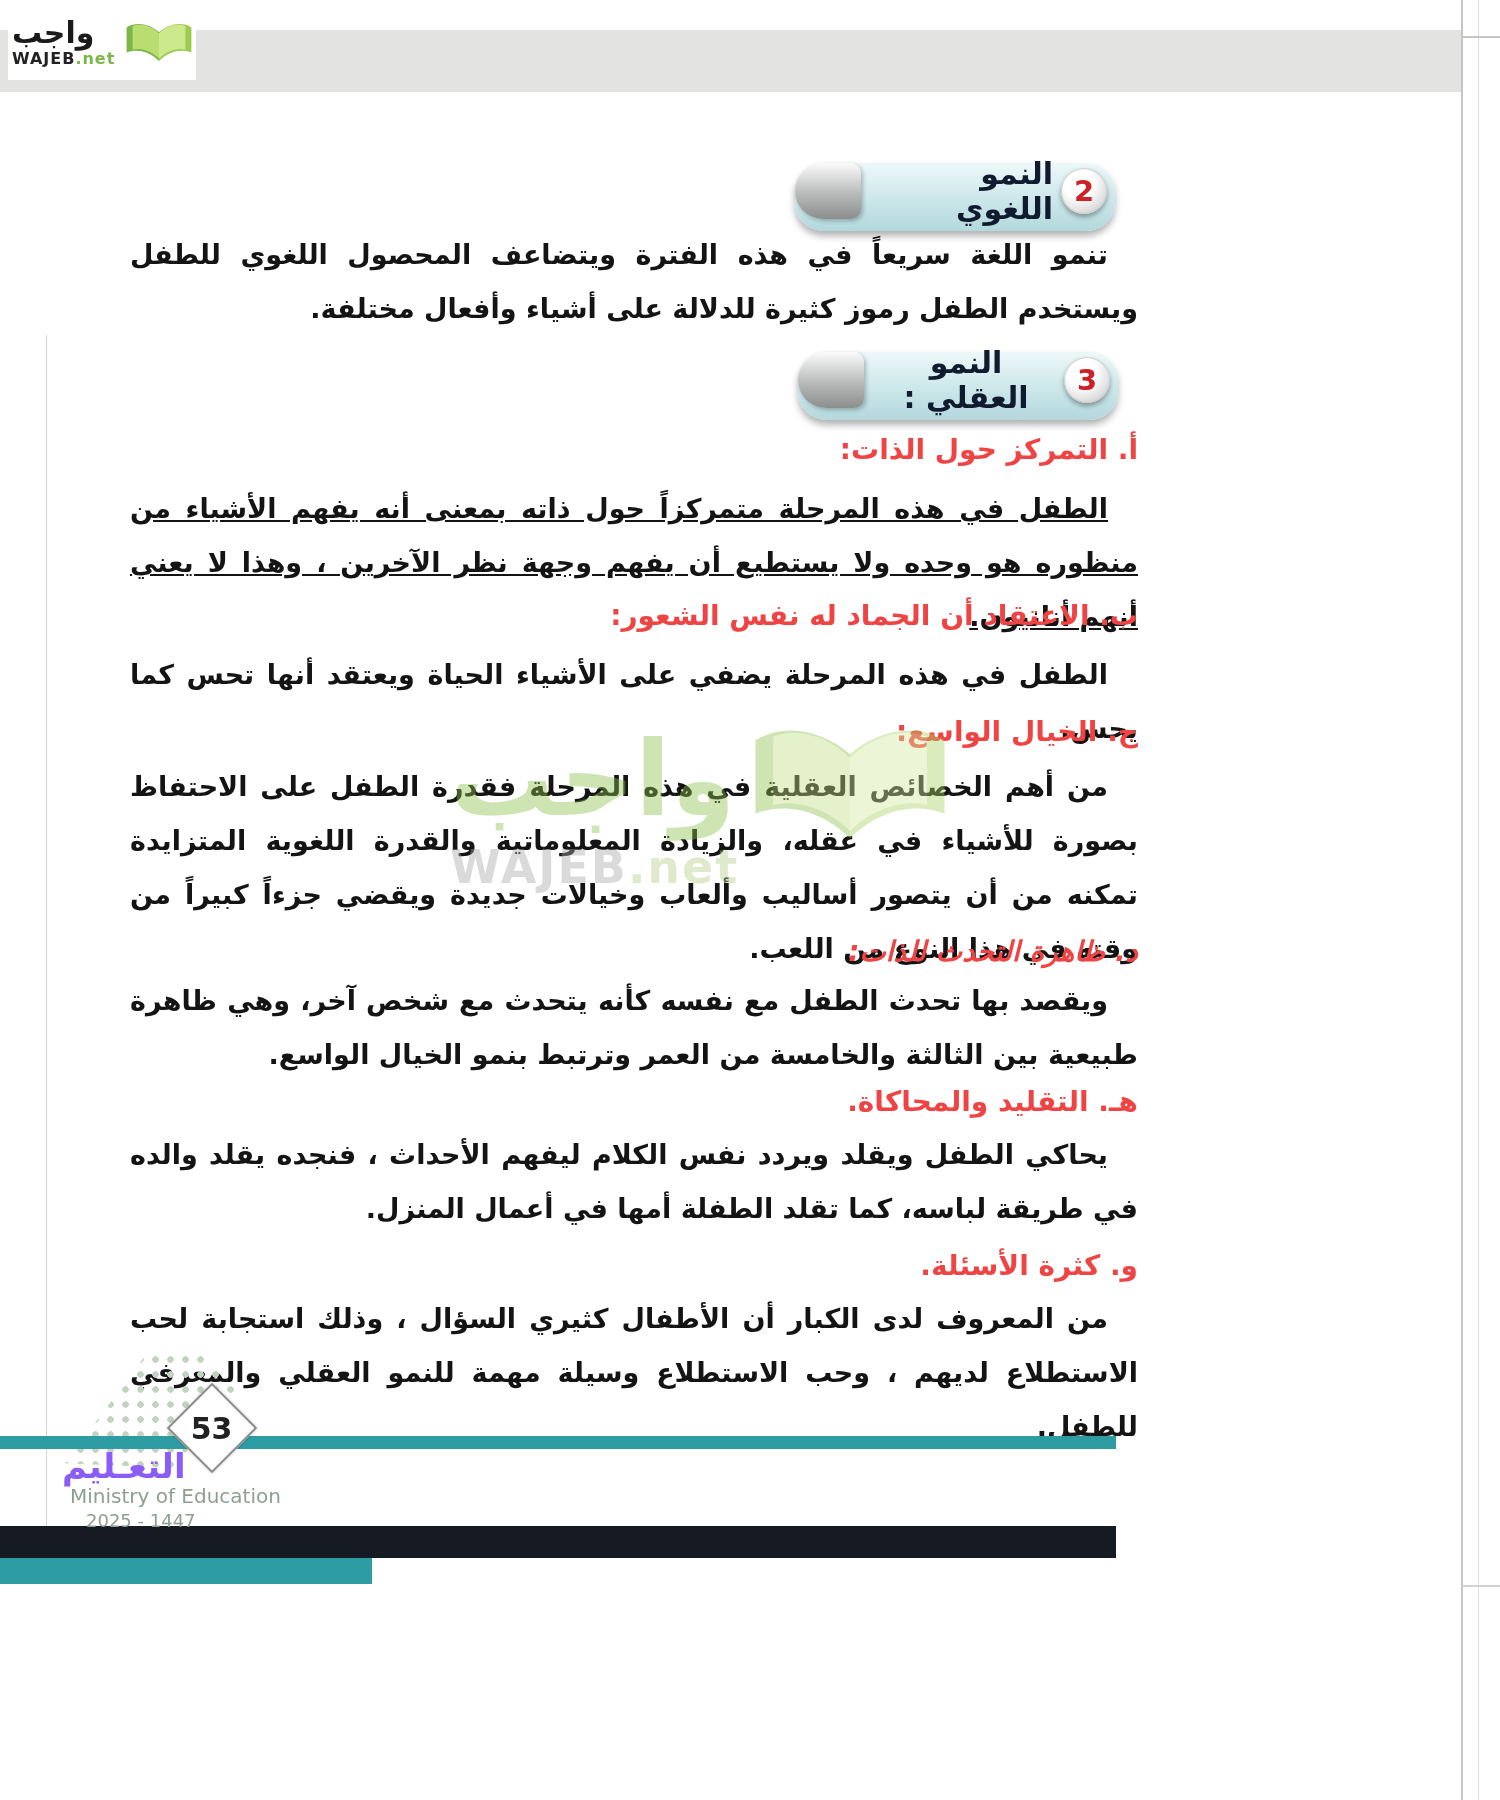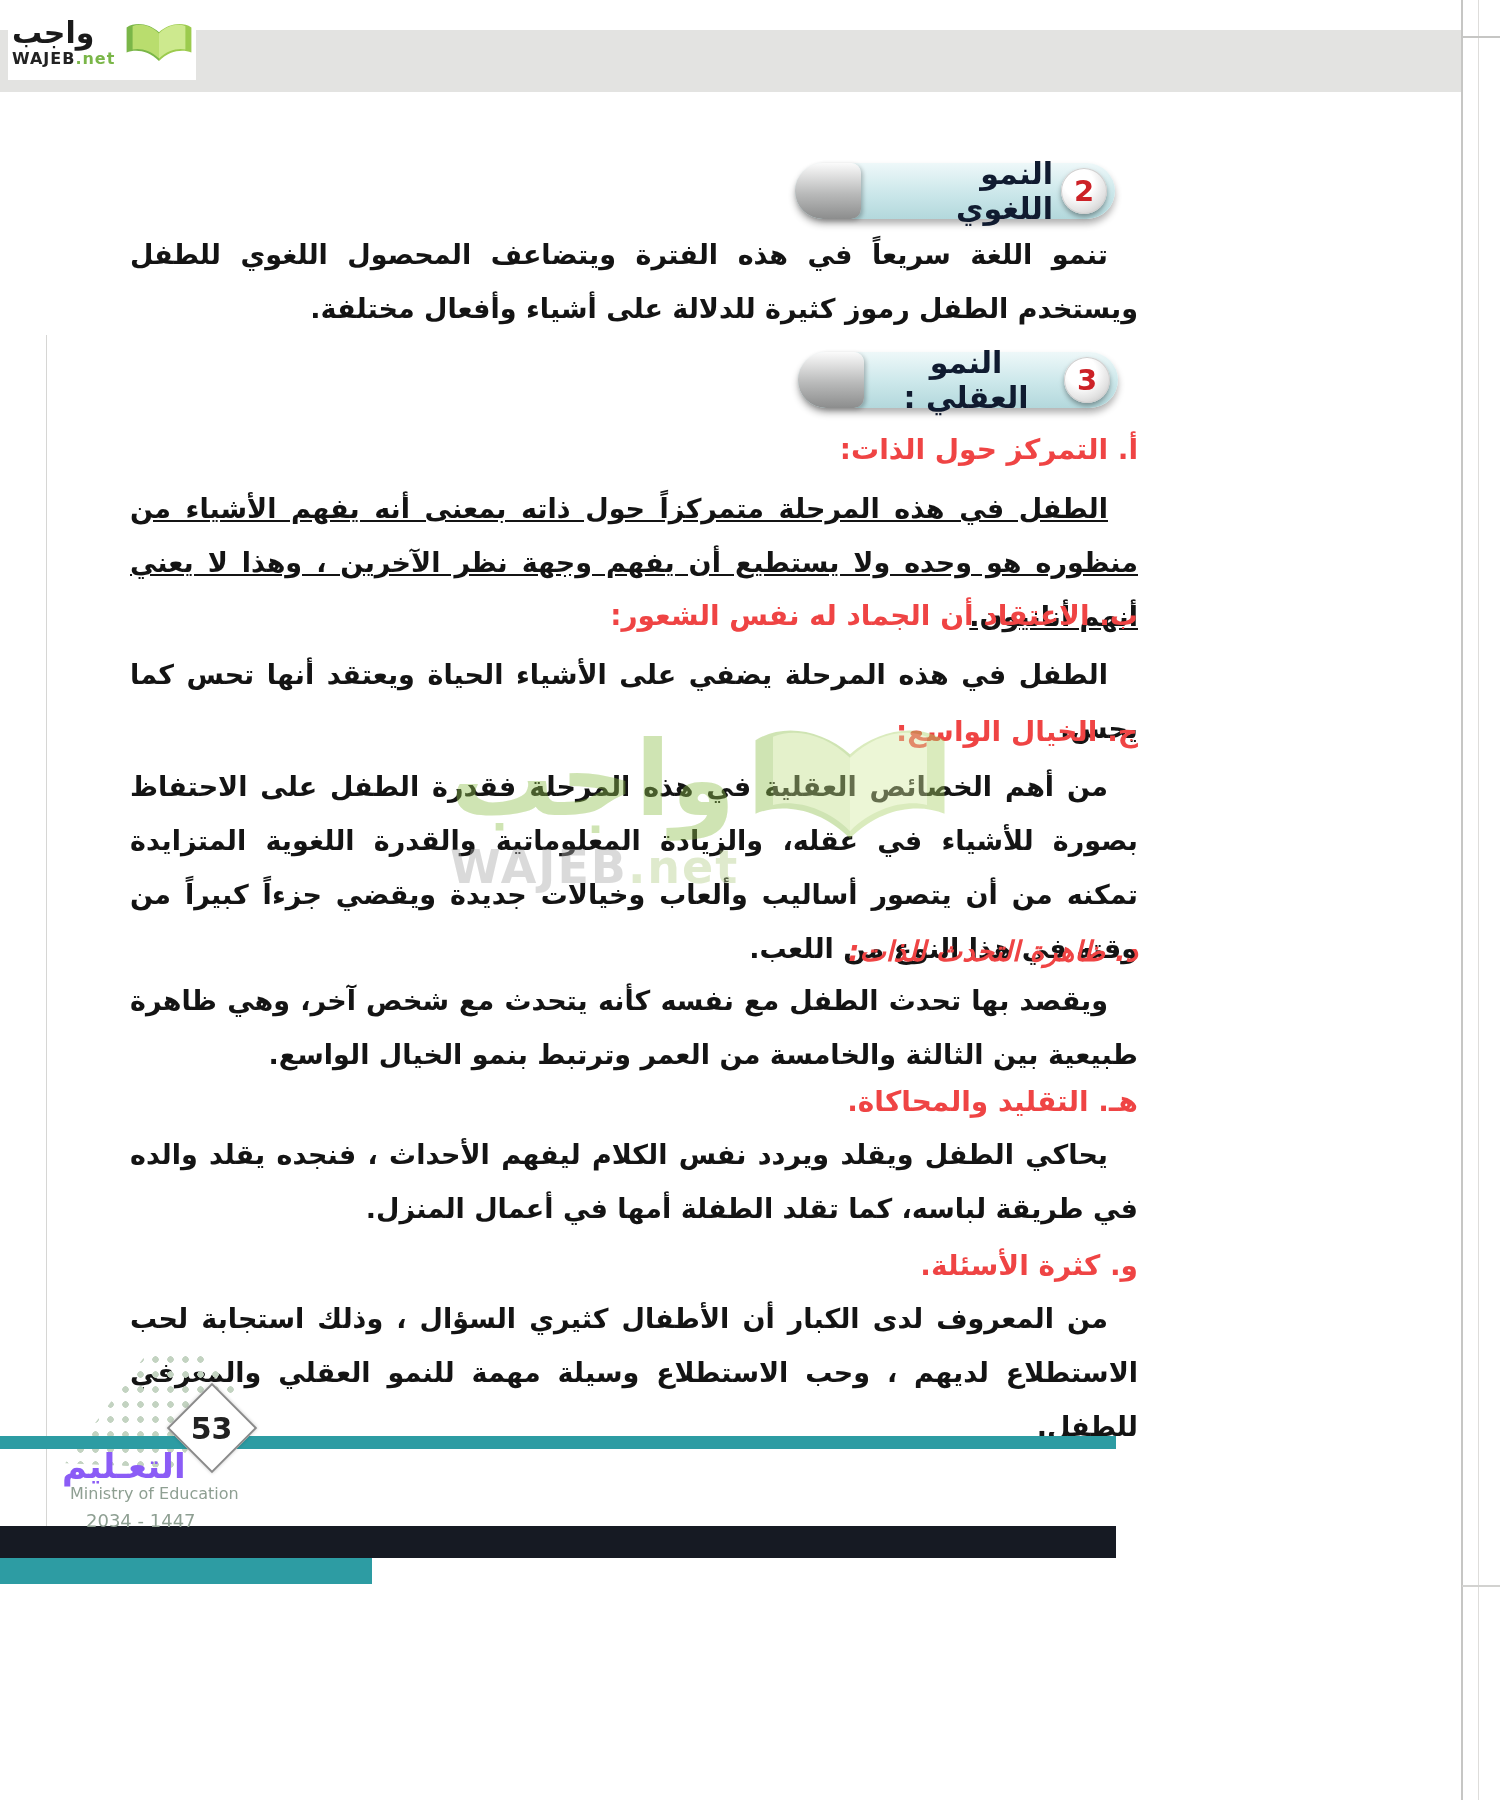--- a/index.html
+++ b/index.html
@@ -23,21 +23,21 @@
   
   .brand{position:absolute;left:8px;top:4px;width:180px;height:72px;background:#ffffff;
          display:flex;align-items:center;gap:8px;z-index:3;padding:2px 4px;}
   .brand-text{display:flex;flex-direction:column;align-items:flex-start;line-height:1;}
   .brand-ar{font-size:30px;font-weight:bold;color:#1a1a1a;}
   .brand-la{font-size:16px;font-weight:bold;color:#222;margin-top:3px;letter-spacing:1px;}
   .brand-la .net{color:#7ab648;}
   .brand-book{width:72px;height:56px;}
 
   
-  .banner{position:absolute;width:320px;height:56px;z-index:2;}
+  .banner{position:absolute;width:320px;height:68px;z-index:2;}
   .banner-body{position:absolute;inset:0;border-radius:28px;
     background:linear-gradient(#eef8f9, #cbe7ea 55%, #b3d8dc);
     box-shadow:0 5px 7px rgba(0,0,0,0.30);}
   .banner-cap{position:absolute;left:0;top:0;width:66px;height:56px;
     border-radius:28px 10px 10px 28px;
     background:linear-gradient(#fbfbfb, #b9baba 55%, #8c8d8d);
     box-shadow:2px 2px 4px rgba(0,0,0,0.25);}
   .banner-num{position:absolute;right:8px;top:5px;width:46px;height:46px;border-radius:50%;
     background:radial-gradient(circle at 38% 32%, #ffffff 0 35%, #e3e3e3 65%, #b9b9b9);
     box-shadow:0 3px 5px rgba(0,0,0,0.35), inset 0 0 0 1px #cfcfcf;
@@ -65,21 +65,21 @@
   .diamond{position:absolute;left:180px;top:1396px;width:60px;height:60px;background:#ffffff;
     border:2px solid #8a8a8a;transform:rotate(45deg);z-index:5;
     display:flex;align-items:center;justify-content:center;box-shadow:0 0 4px rgba(0,0,0,0.2);}
   .diamond span{transform:rotate(-45deg);font-size:30px;font-weight:bold;color:#222;}
   .ministry-dots{position:absolute;left:58px;top:1352px;width:180px;height:116px;
     background-image:radial-gradient(#c3d3c1 3px, transparent 3.5px);
     background-size:15px 15px;
     clip-path:polygon(4% 96%, 48% 4%, 78% 0%, 100% 30%, 64% 100%);}
   .ministry-ar{position:absolute;left:62px;top:1446px;font-size:34px;font-weight:bold;
     color:#8b5cf6;direction:rtl;z-index:1;}
-  .ministry-en{position:absolute;left:70px;top:1484px;font-size:16px;color:#8e9f92;z-index:6;}
+  .ministry-en{position:absolute;left:70px;top:1484px;font-size:20px;color:#8e9f92;z-index:6;}
   .ministry-year{position:absolute;left:86px;top:1510px;font-size:18px;color:#8e9f92;z-index:6;}
   .black-bar{position:absolute;left:0;top:1526px;width:1116px;height:32px;background:#161a23;z-index:5;}
   .teal-bar{position:absolute;left:0;top:1558px;width:372px;height:26px;background:#2d9ca3;z-index:5;}
 </style>
 </head>
 <body>
 
 <div class="page">
 
   <div class="top-band"></div>
@@ -153,17 +153,17 @@
     <div class="wm-la"><span>WAJEB</span><span class="net">.net</span></div>
   </div>
 
   <div class="ministry-dots"></div>
   <div class="ministry-ar">التعـليم</div>
   <div class="teal-rule"></div>
   <div class="diamond">
     <span>53</span>
   </div>
   <div class="ministry-en">Ministry of Education</div>
-  <div class="ministry-year">2034 - 1447</div>
+  <div class="ministry-year">2025 - 1447</div>
   <div class="black-bar"></div>
   <div class="teal-bar"></div>
 
 </div>
 
 </body></html>

